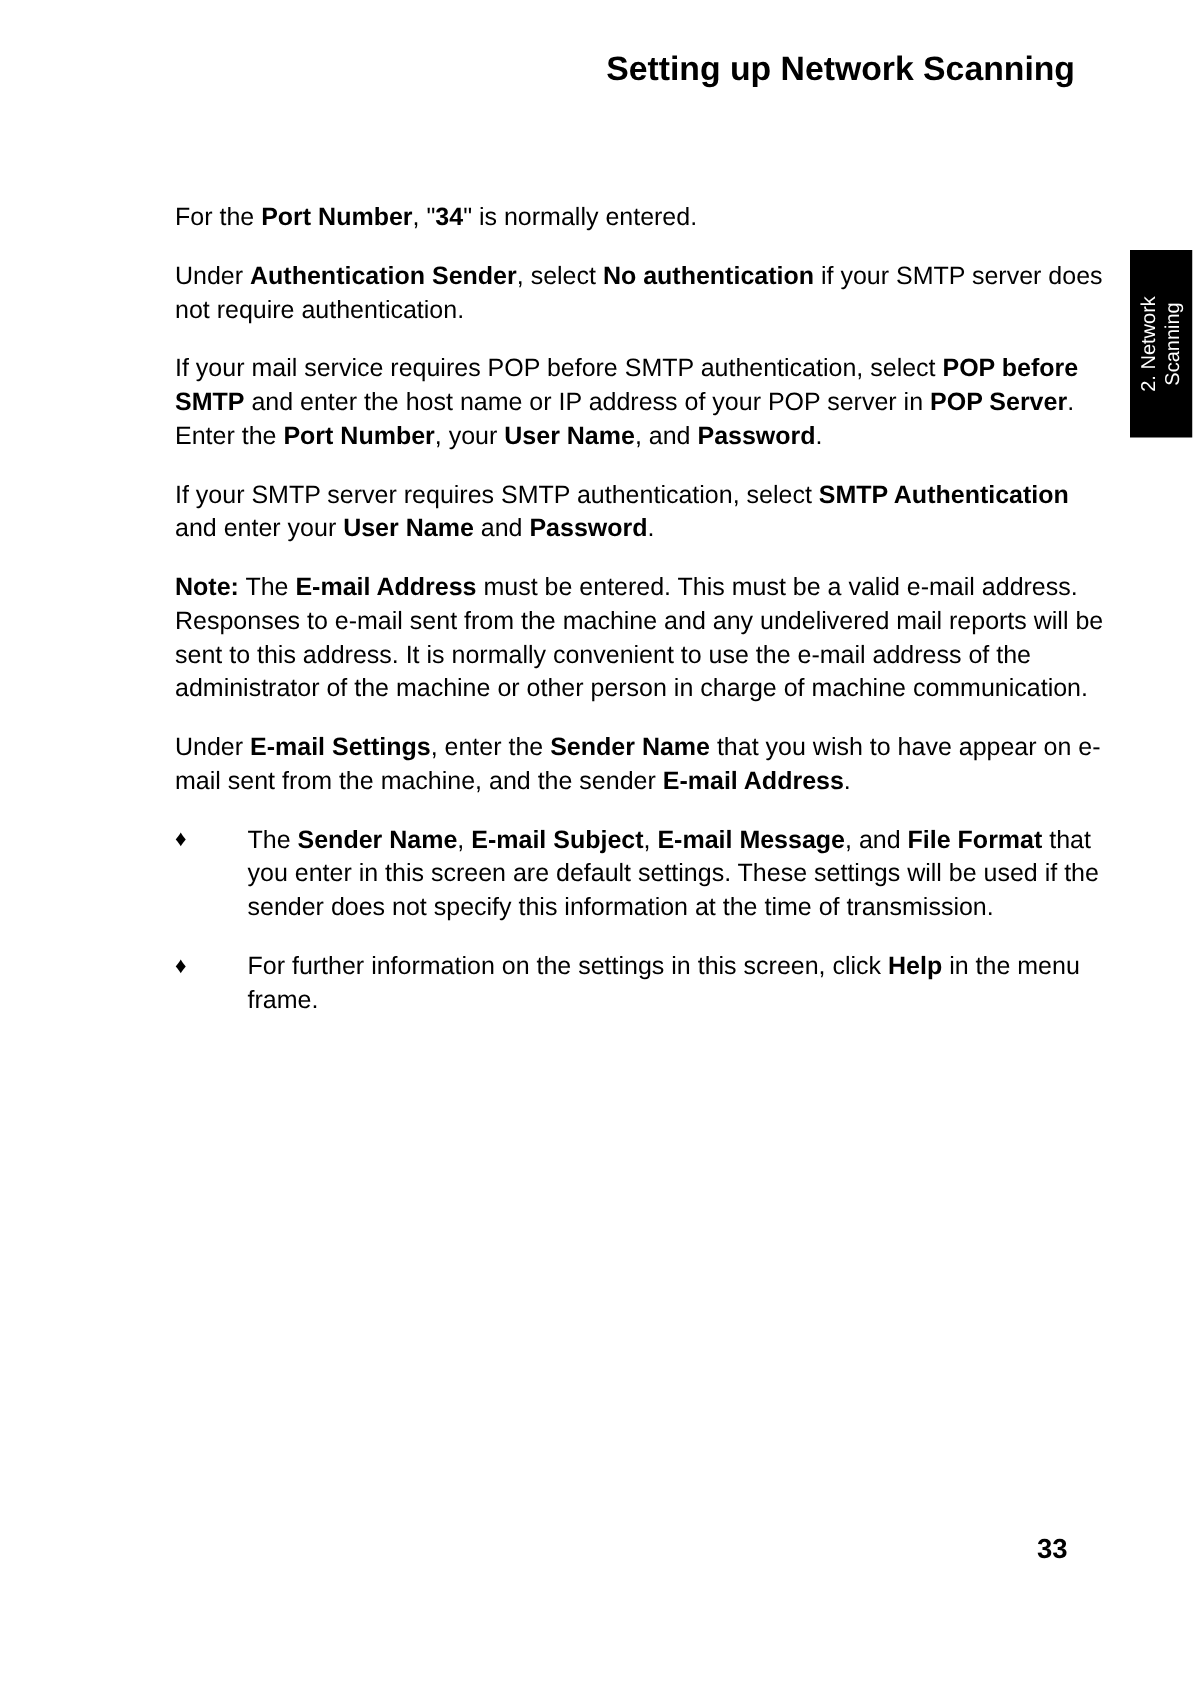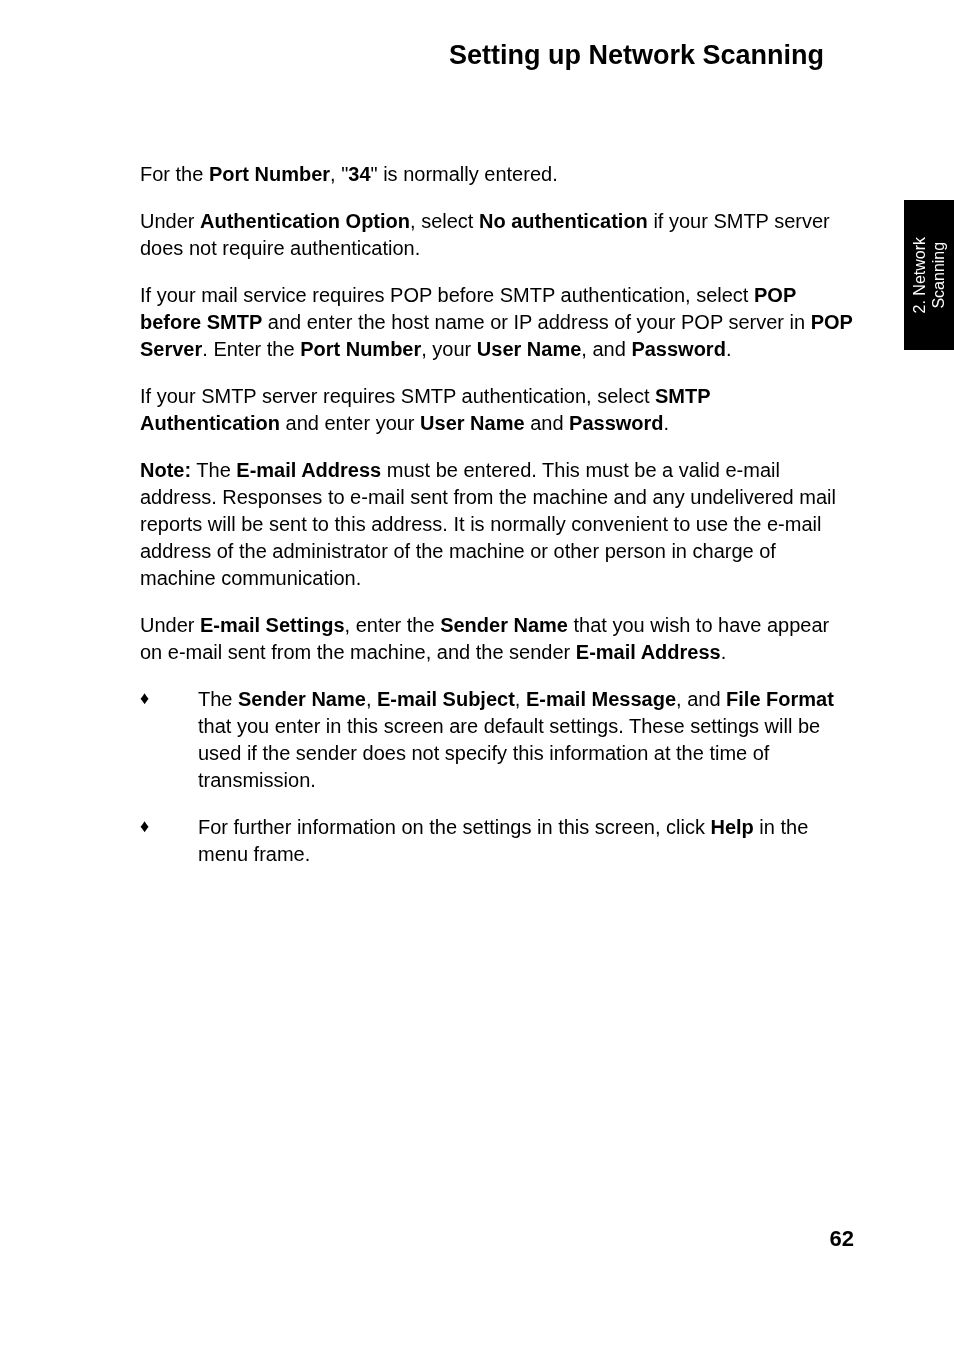--- a/index.html
+++ b/index.html
@@ -9,21 +9,21 @@
     }
     body {
       width: 954px;
       height: 1352px;
       background: #fff;
       font-family: Arial, Helvetica, sans-serif;
       position: relative;
       color: #000;
     }
     .page {
-      padding: 40px 100px 60px 140px;
+      padding: 40px 64px 60px 140px;
       position: relative;
       height: 100%;
     }
     .title {
       font-size: 27px;
       font-weight: bold;
       text-align: right;
       margin-bottom: 90px;
       margin-right: 30px;
     }
@@ -81,37 +81,37 @@
       font-weight: bold;
     }
   </style>
 </head>
 <body>
 
 <div class="page">
   <h1 class="title">Setting up Network Scanning</h1>
 
   <p class="body-text">For the <b>Port Number</b>, "<b>34</b>" is normally entered.</p>
-  <p class="body-text">Under <b>Authentication Option</b>, select <b>No authentication</b> if your SMTP server does not require authentication.</p>
+  <p class="body-text">Under <b>Authentication Sender</b>, select <b>No authentication</b> if your SMTP server does not require authentication.</p>
   <p class="body-text">If your mail service requires POP before SMTP authentication, select <b>POP before SMTP</b> and enter the host name or IP address of your POP server in <b>POP Server</b>. Enter the <b>Port Number</b>, your <b>User Name</b>, and <b>Password</b>.</p>
   <p class="body-text">If your SMTP server requires SMTP authentication, select <b>SMTP Authentication</b> and enter your <b>User Name</b> and <b>Password</b>.</p>
   <p class="body-text"><b>Note:</b> The <b>E-mail Address</b> must be entered. This must be a valid e-mail address. Responses to e-mail sent from the machine and any undelivered mail reports will be sent to this address. It is normally convenient to use the e-mail address of the administrator of the machine or other person in charge of machine communication.</p>
   <p class="body-text">Under <b>E-mail Settings</b>, enter the <b>Sender Name</b> that you wish to have appear on e-mail sent from the machine, and the sender <b>E-mail Address</b>.</p>
 
   <ul class="bullet-list">
     <li class="bullet-item">
       <span class="bullet-marker">♦</span>
       <span class="bullet-text">The <b>Sender Name</b>, <b>E-mail Subject</b>, <b>E-mail Message</b>, and <b>File Format</b> that you enter in this screen are default settings. These settings will be used if the sender does not specify this information at the time of transmission.</span>
     </li>
     <li class="bullet-item">
       <span class="bullet-marker">♦</span>
       <span class="bullet-text">For further information on the settings in this screen, click <b>Help</b> in the menu frame.</span>
     </li>
   </ul>
 
-  <div class="page-number">62</div>
+  <div class="page-number">33</div>
 </div>
 
 <div class="side-tab">
   <div class="side-tab-text">
     <span>2. Network</span><br><span>Scanning</span>
   </div>
 </div>
 
 </body></html>

